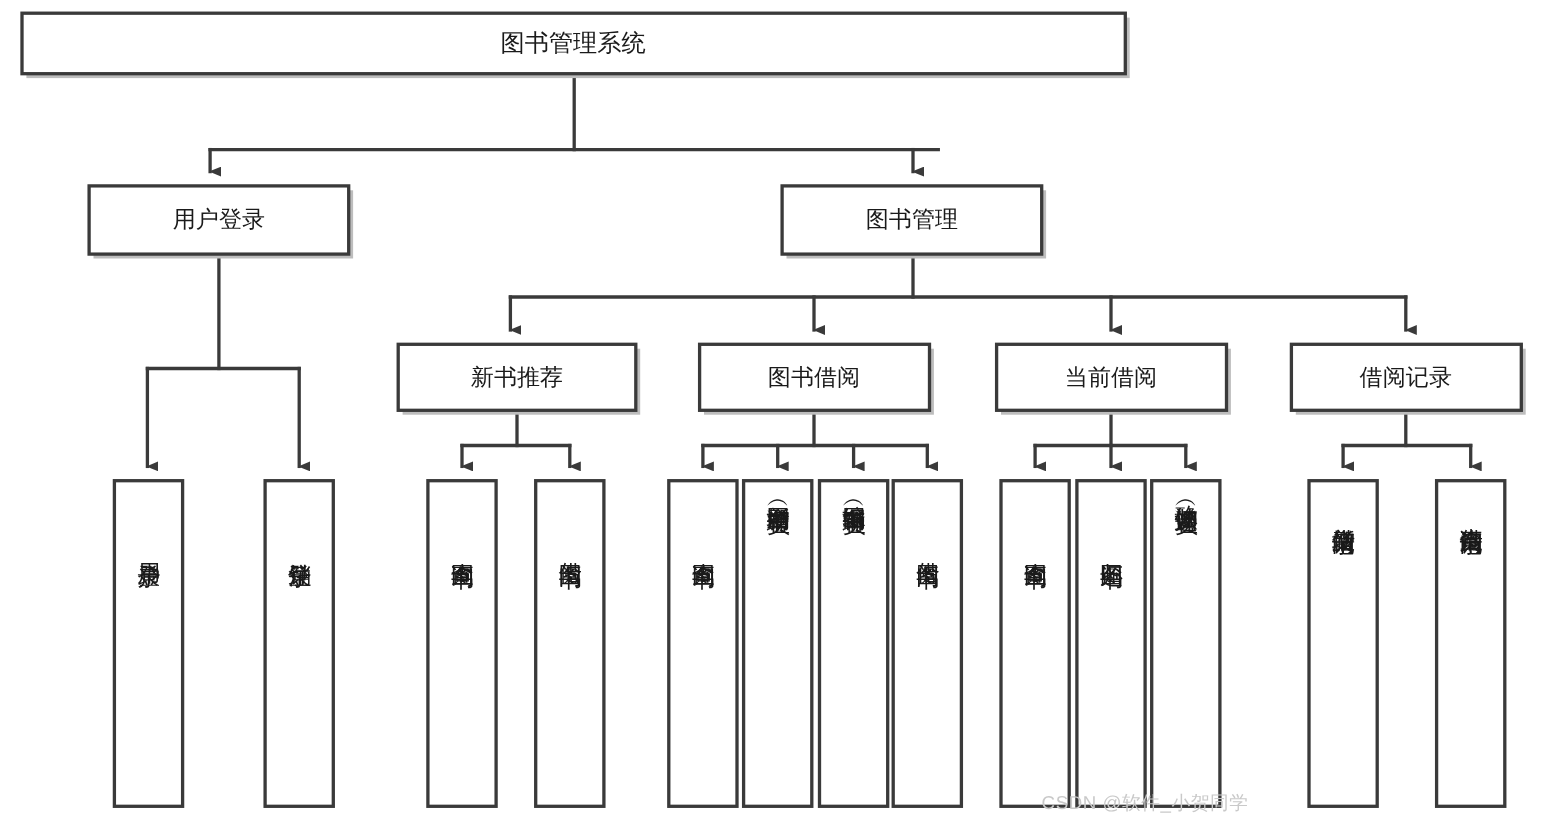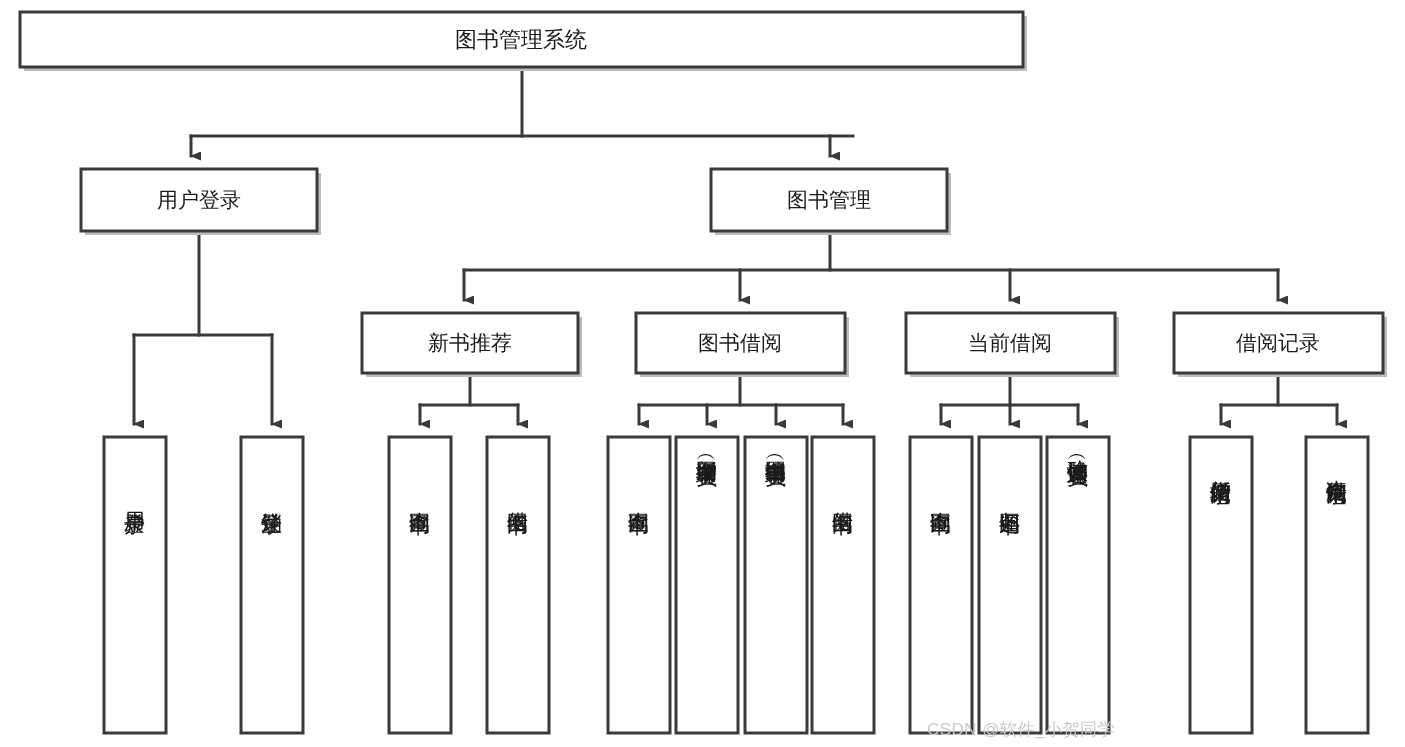--- a/index.html
+++ b/index.html
@@ -1,21 +1,21 @@
 <!DOCTYPE html>
 <html><head>
 <meta charset="utf-8">
 <style>
   html,body{margin:0;padding:0;background:#ffffff;}
   body{
     width:1405px;height:747px;
     font-family:"Liberation Sans","DejaVu Sans",sans-serif;
     overflow:hidden;
   }
-  #diagram-root{position:relative;width:1123px;height:747px;background:#fff;}
+  #diagram-root{position:relative;width:1123px;height:747px;background:#fff;padding-left:20px;}
   svg#tree{position:absolute;left:0;top:0;width:1405px;height:747px;}
   .nodebox{fill:#ffffff;stroke:#3a3a3a;stroke-width:3;}
   .shadow{fill:#bdbdbd;}
   .conn{stroke:#3a3a3a;stroke-width:3;fill:none;stroke-linecap:square;}
   .arrow{fill:#3a3a3a;}
   .lbl{
     fill:#1a1a1a;
     font-family:"Liberation Sans","DejaVu Sans",sans-serif;
     font-size:21px;
     text-anchor:middle;

